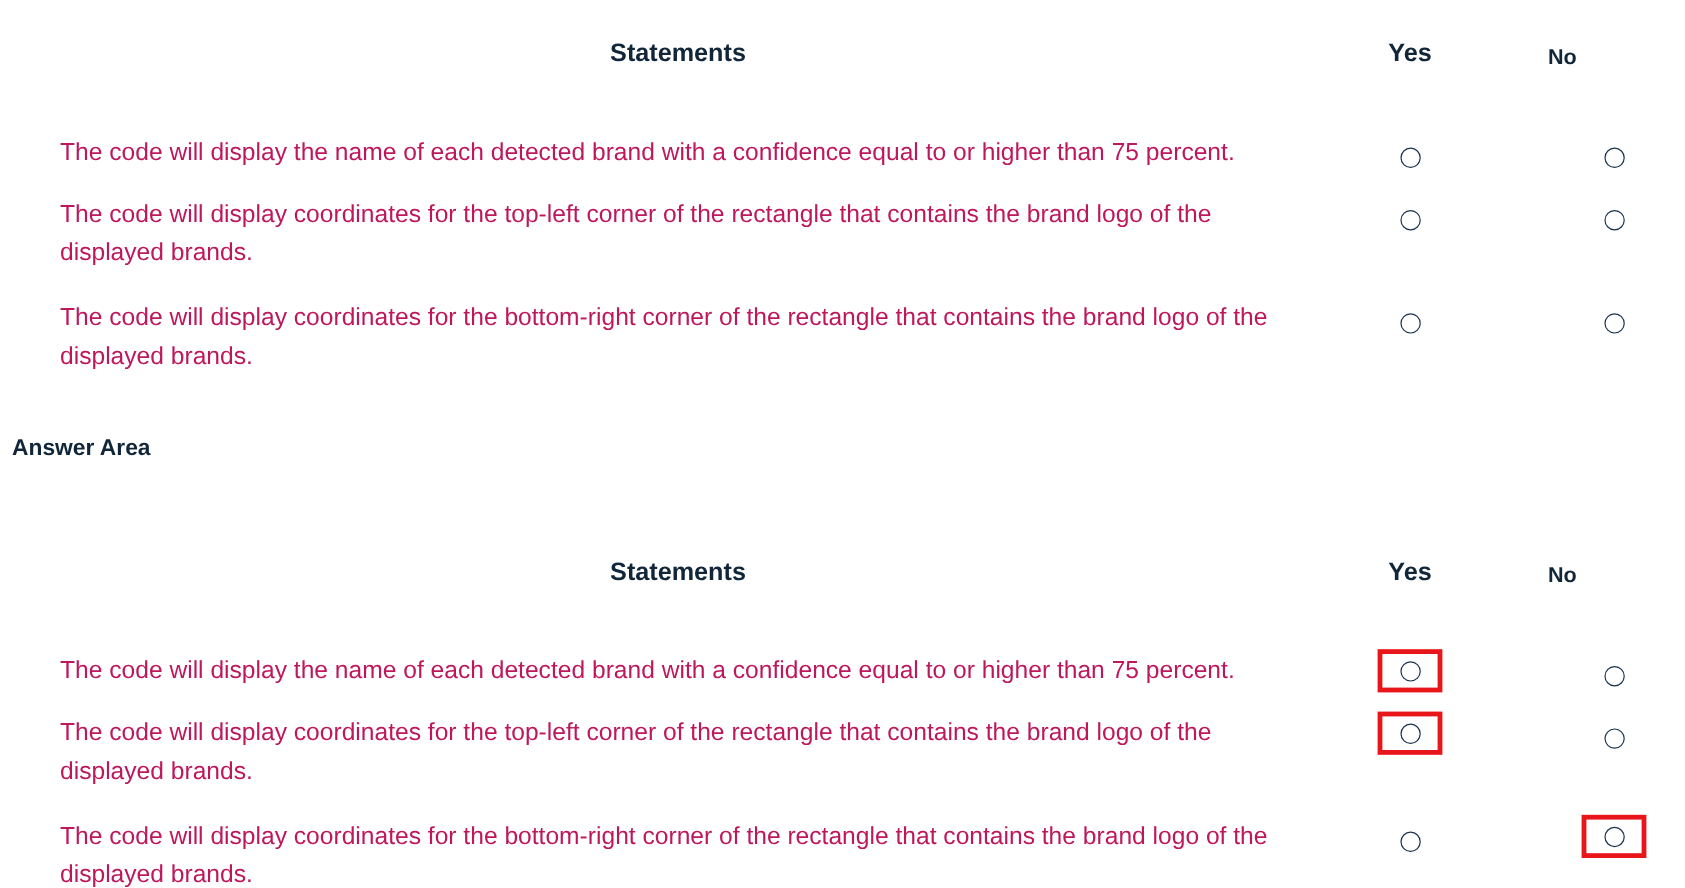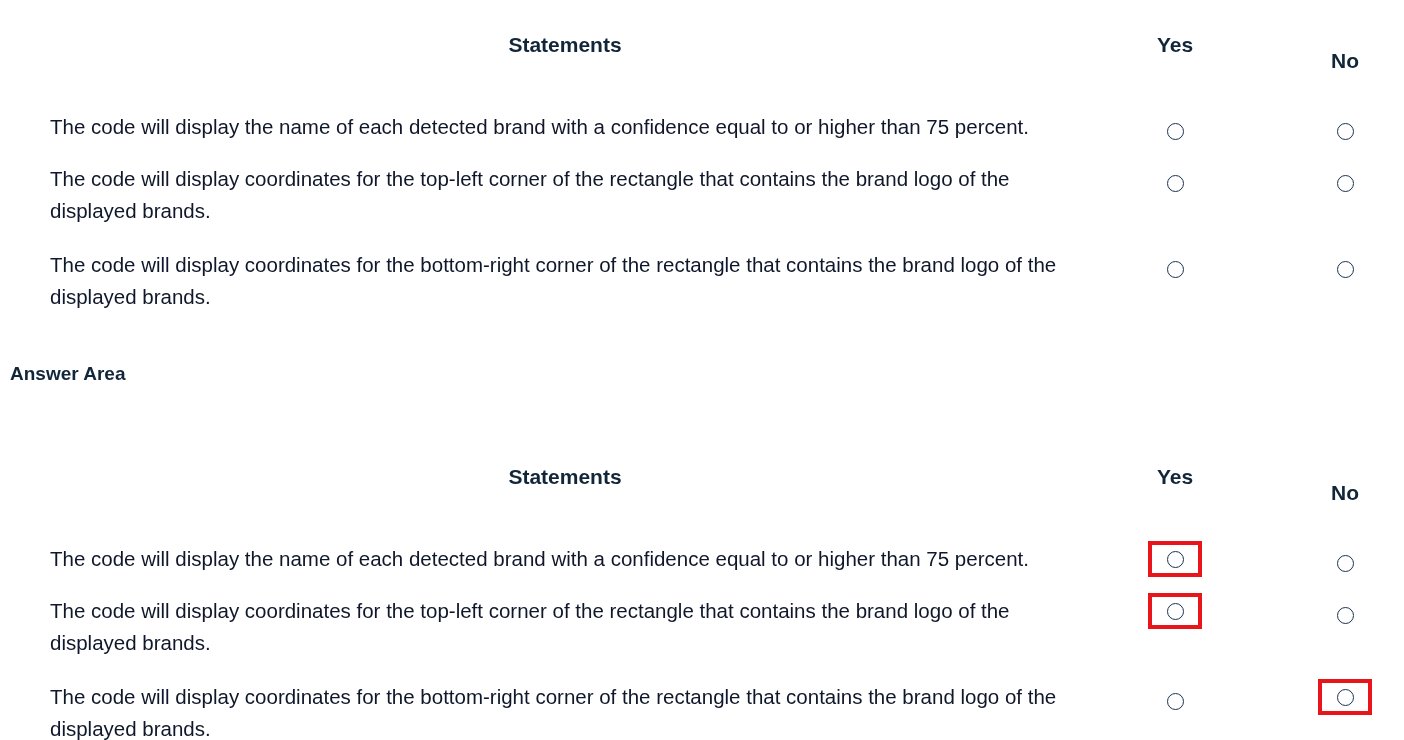--- a/index.html
+++ b/index.html
@@ -54,38 +54,38 @@
     text-align: center;
     font-weight: bold;
     font-size: 21px;
     color: #12263a;
     top: 0;
   }
   .header-no {
     position: absolute;
     left: 1290px;
     width: 110px;
-    text-align: center;
-    font-weight: bold;
-    font-size: 21px;
-    color: #12263a;
-    top: 16px;
+    text-align: left;
+    font-weight: bold;
+    font-size: 18px;
+    color: #12263a;
+    top: 4px;
   }
 
   .row {
     position: relative;
     min-height: 74px;
   }
   .row .statement {
     position: absolute;
     left: 50px;
     width: 1035px;
     font-size: 20.5px;
     line-height: 1.55;
-    color: #0f172a;
+    color: #be185d;
     top: 0;
   }
   .opt {
     position: absolute;
     top: 2px;
     width: 54px;
     height: 36px;
     display: flex;
     align-items: center;
     justify-content: center;

